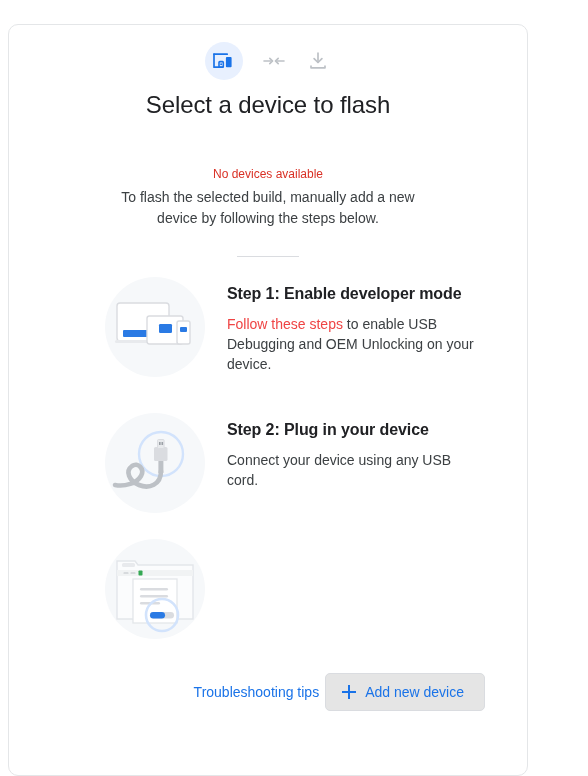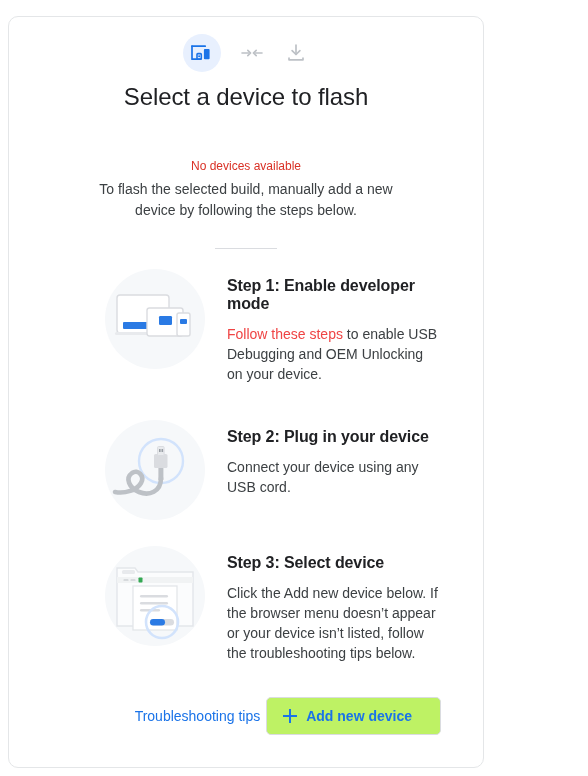--- a/index.html
+++ b/index.html
@@ -11,22 +11,22 @@
     width: 588px;
     height: 776px;
     font-family: "Liberation Sans", sans-serif;
     -webkit-font-smoothing: antialiased;
     overflow: hidden;
   }
 
   .dialog-card {
     position: absolute;
     left: 8px;
-    top: 16px;
-    width: 476px;
+    top: 24px;
+    width: 520px;
     height: 752px;
     box-sizing: border-box;
     background: #ffffff;
     border: 1px solid #e4e6e8;
     border-radius: 10px;
     overflow: hidden;
   }
 
   
   .icon-row {
@@ -152,28 +152,28 @@
     background: none;
     border: none;
     cursor: pointer;
     padding: 8px 6px;
     font-family: inherit;
   }
   .outline-btn {
     display: flex;
     align-items: center;
     gap: 9px;
-    background: #bef264;
+    background: #e5e5e5;
     border: 1px solid #dadce0;
     border-radius: 5px;
     color: #1a73e8;
     font-size: 14px;
-    font-weight: 700;
+    font-weight: 400;
     font-family: inherit;
-    padding: 10px 28px 10px 16px;
+    padding: 10px 20px 10px 16px;
     cursor: pointer;
   }
   .plus-glyph {
     display: inline-block;
     width: 14px;
     height: 14px;
     position: relative;
   }
   .plus-glyph::before, .plus-glyph::after {
     content: "";
@@ -279,24 +279,20 @@
           <rect x="28" y="40" width="44" height="44" fill="#ffffff" stroke="#e3e6ea" stroke-width="1.3"></rect>
           <rect x="35" y="49" width="28" height="2.6" rx="1.3" fill="#dadce0"></rect>
           <rect x="35" y="56" width="28" height="2.6" rx="1.3" fill="#dadce0"></rect>
           <rect x="35" y="63" width="20" height="2.6" rx="1.3" fill="#dadce0"></rect>
 
           <circle cx="57" cy="76" r="16" fill="none" stroke="#d2e3fc" stroke-width="2.6"></circle>
           <rect x="45" y="73" width="24" height="6.5" rx="3.25" fill="#dadce0"></rect>
           <rect x="45" y="73" width="15" height="6.5" rx="3.25" fill="#2a7ae4"></rect>
         </svg>
       </div>
-      <div class="step-body">
-        <div class="step-title">Step 3: Select device</div>
-        <div class="step-text">Click the Add new device below. If the browser menu doesn’t appear or your device isn’t listed, follow the troubleshooting tips below.</div>
-      </div>
     </div>
   </div>
 
   <div class="footer">
     <button class="link-btn">Troubleshooting tips</button>
     <button class="outline-btn">
       <span class="plus-glyph"></span>
       <span>Add new device</span>
     </button>
   </div>

